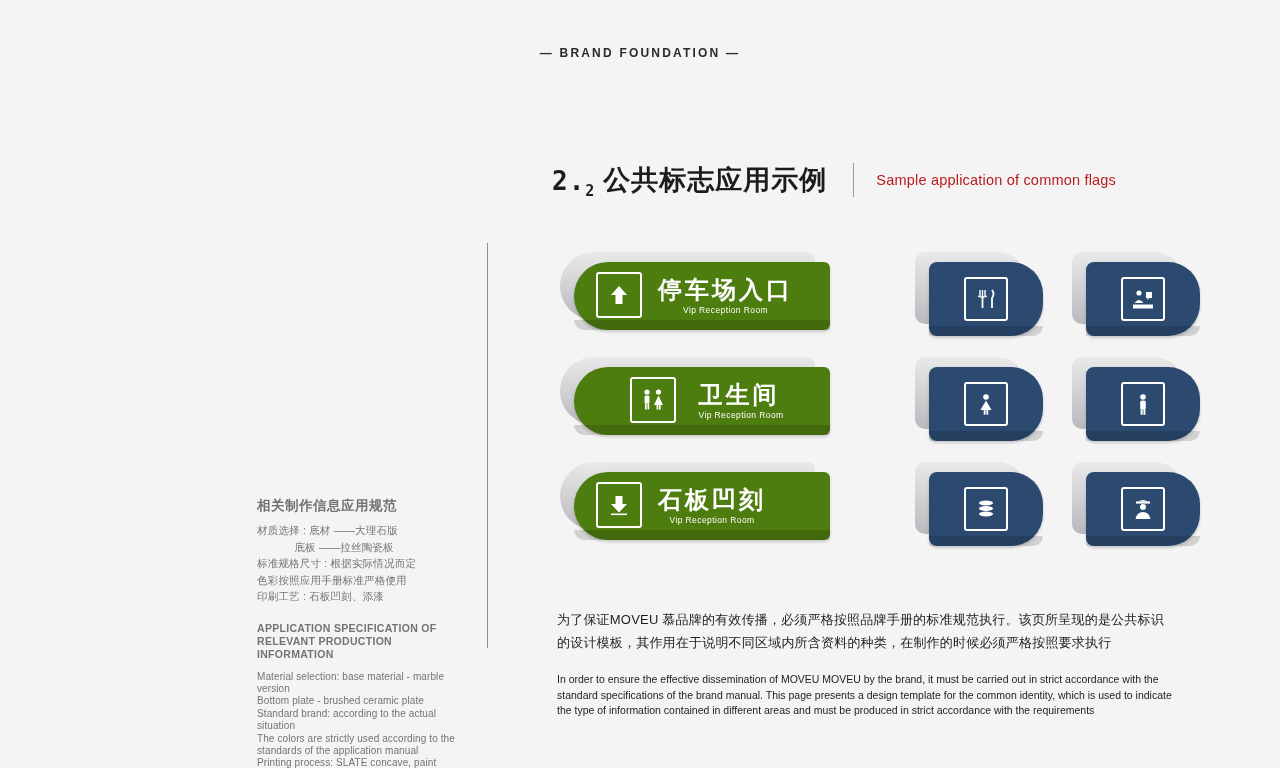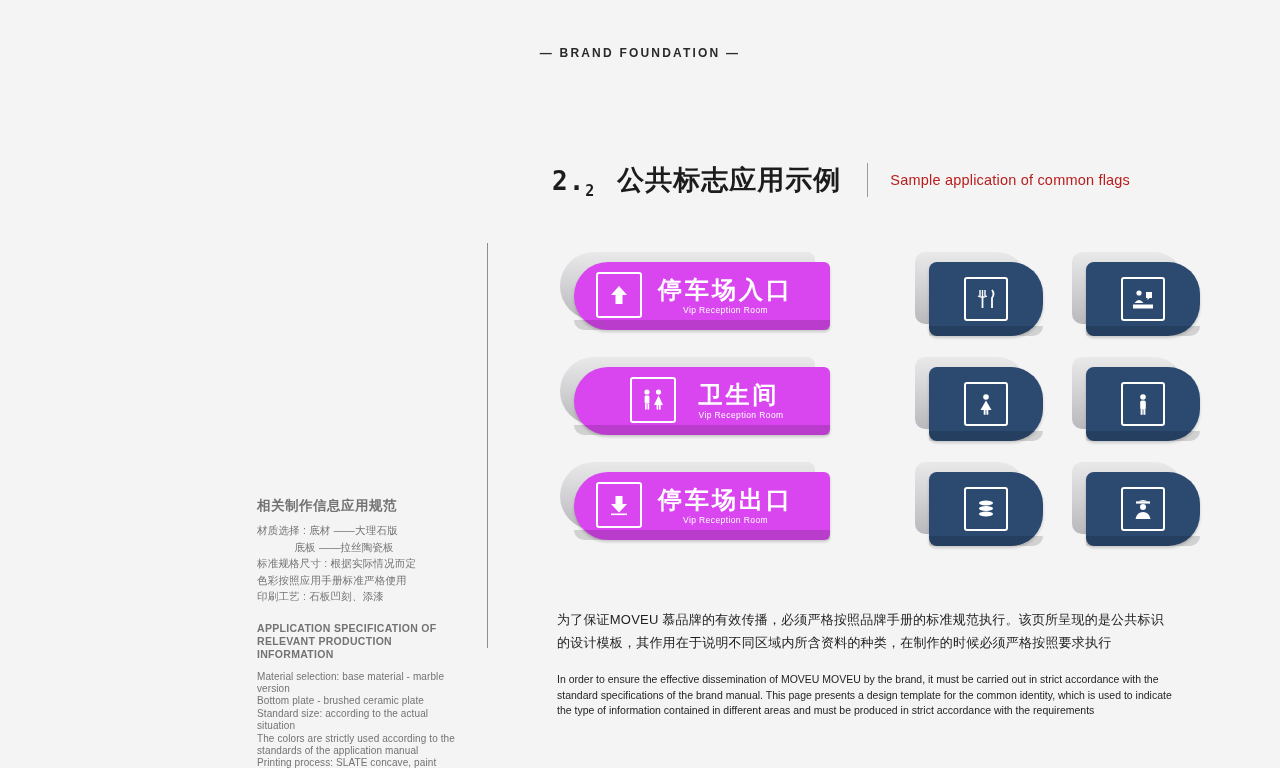--- a/index.html
+++ b/index.html
@@ -51,21 +51,21 @@
     color: #1c1c1c;
     margin-top: 6px;
   }
   .sec-num .sub {
     font-size: 15px;
     vertical-align: sub;
   }
   .sec-cn {
     font-size: 27px;
     font-weight: bold;
-    margin-left: 22px;
+    margin-left: 8px;
     color: #1c1c1c;
     letter-spacing: 1px;
   }
   .sec-divider {
     width: 1px;
     height: 34px;
     background: #9b9b9b;
     margin: 0 22px 0 26px;
   }
   .sec-en {
@@ -138,21 +138,21 @@
     width: 255px;
     height: 68px;
     background: linear-gradient(180deg,#e9e9ea 0%, #cfcfd2 55%, #b9b9bd 100%);
     border-radius: 34px 8px 8px 34px;
   }
   .big-sign .front {
     position: absolute;
     left: 14px; top: 10px;
     width: 256px;
     height: 68px;
-    background: #d946ef;
+    background: #4d7c0f;
     border-radius: 34px 6px 6px 34px;
     box-shadow: 0 2px 3px rgba(0,0,0,.18);
   }
   .big-sign .front::after {
     content: "";
     position: absolute;
     left: 0; bottom: 0;
     width: 100%;
     height: 10px;
     background: rgba(0,0,0,.14);
@@ -282,21 +282,21 @@
     <div class="cn-line">标准规格尺寸 : 根据实际情况而定</div>
     <div class="cn-line">色彩按照应用手册标准严格使用</div>
     <div class="cn-line">印刷工艺 : 石板凹刻、添漆</div>
 
     <h5>
       <span>APPLICATION SPECIFICATION OF</span><br>
       <span>RELEVANT PRODUCTION INFORMATION</span>
     </h5>
     <div class="en-line">Material selection: base material - marble version</div>
     <div class="en-line">Bottom plate - brushed ceramic plate</div>
-    <div class="en-line">Standard size: according to the actual situation</div>
+    <div class="en-line">Standard brand: according to the actual situation</div>
     <div class="en-line">The colors are strictly used according to the</div>
     <div class="en-line">standards of the application manual</div>
     <div class="en-line">Printing process: SLATE concave, paint</div>
   </div>
 
   <div class="boards">
 
     <div class="big-sign" style="left:0px; top:0px;">
       <div class="back"></div>
       <div class="front">
@@ -342,21 +342,21 @@
       <div class="back"></div>
       <div class="front">
         <div class="inner">
           <div class="gicon">
             <svg width="26" height="26" viewBox="0 0 26 26" aria-hidden="true">
               <path d="M9.5 4 L16.5 4 L16.5 12 L21 12 L13 20.5 L5 12 L9.5 12 Z" fill="#ffffff"></path>
               <rect x="5" y="21.5" width="16" height="1.6" fill="#ffffff"></rect>
             </svg>
           </div>
           <div class="labels">
-            <div class="lab-cn">停车场出口</div>
+            <div class="lab-cn">石板凹刻</div>
             <div class="lab-en">Vip Reception Room</div>
           </div>
         </div>
       </div>
     </div>
 
     <div class="sm-sign" style="left:355px; top:0px;">
       <div class="back"></div>
       <div class="front">
         <div class="gicon">

